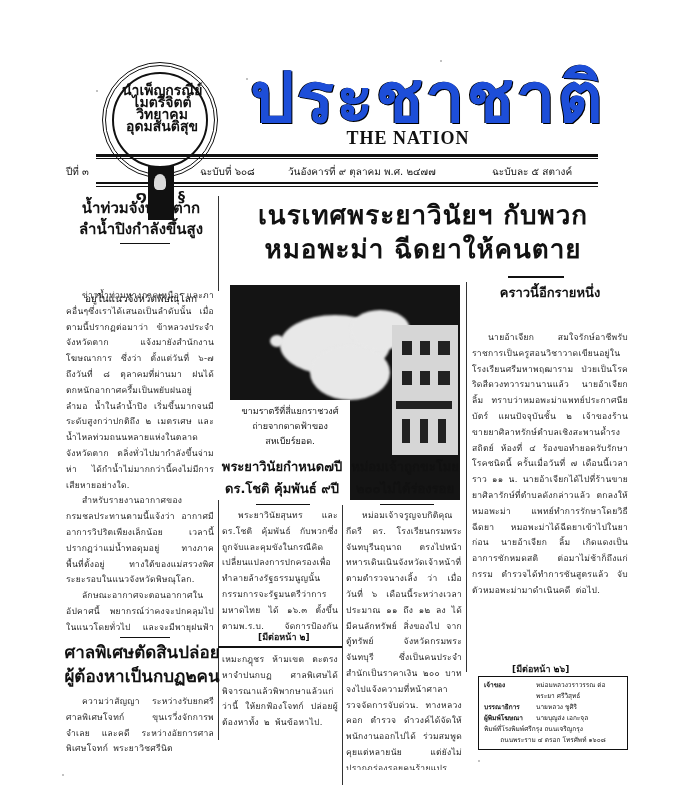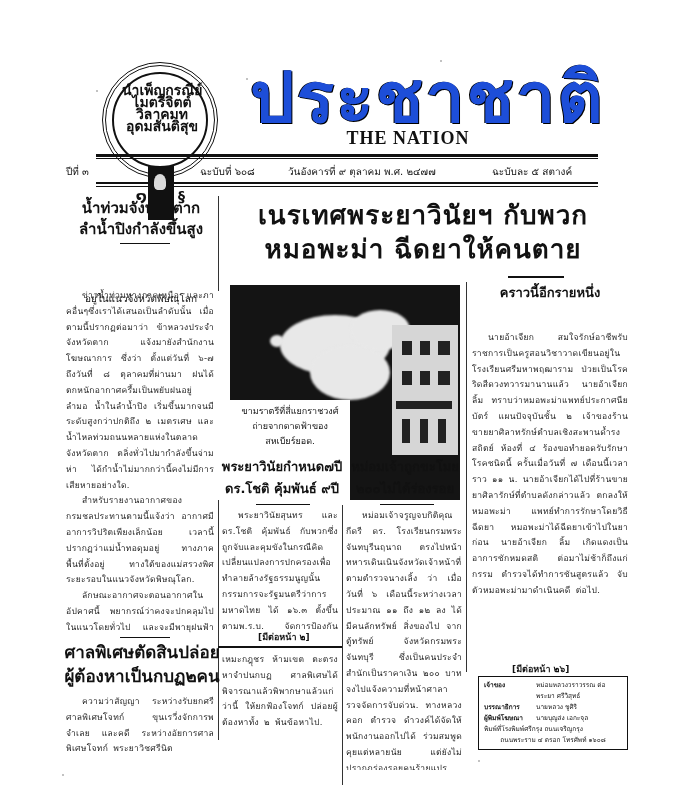--- a/index.html
+++ b/index.html
@@ -78,21 +78,21 @@
   .noise { position: absolute; width: 2px; height: 2px; background: #777; border-radius: 50%; opacity: .6; }
 </style>
 </head>
 <body>
 
 <div class="abs seal">
   <div class="seal-ring"></div>
   <div class="seal-motto">
     <div>นำเพ็ญกรณีย์</div>
     <div>ไมตรีจิตต์</div>
-    <div>วิลาคมท</div>
+    <div>วิทยาคม</div>
     <div>อุดมสันติสุข</div>
   </div>
   <div class="seal-emblem"></div>
   <div class="seal-curl-l">໑</div>
   <div class="seal-curl-r">§</div>
 </div>
 
 <div class="abs title-thai">ประชาชาติ</div>
 <div class="abs title-eng">THE NATION</div>
 

